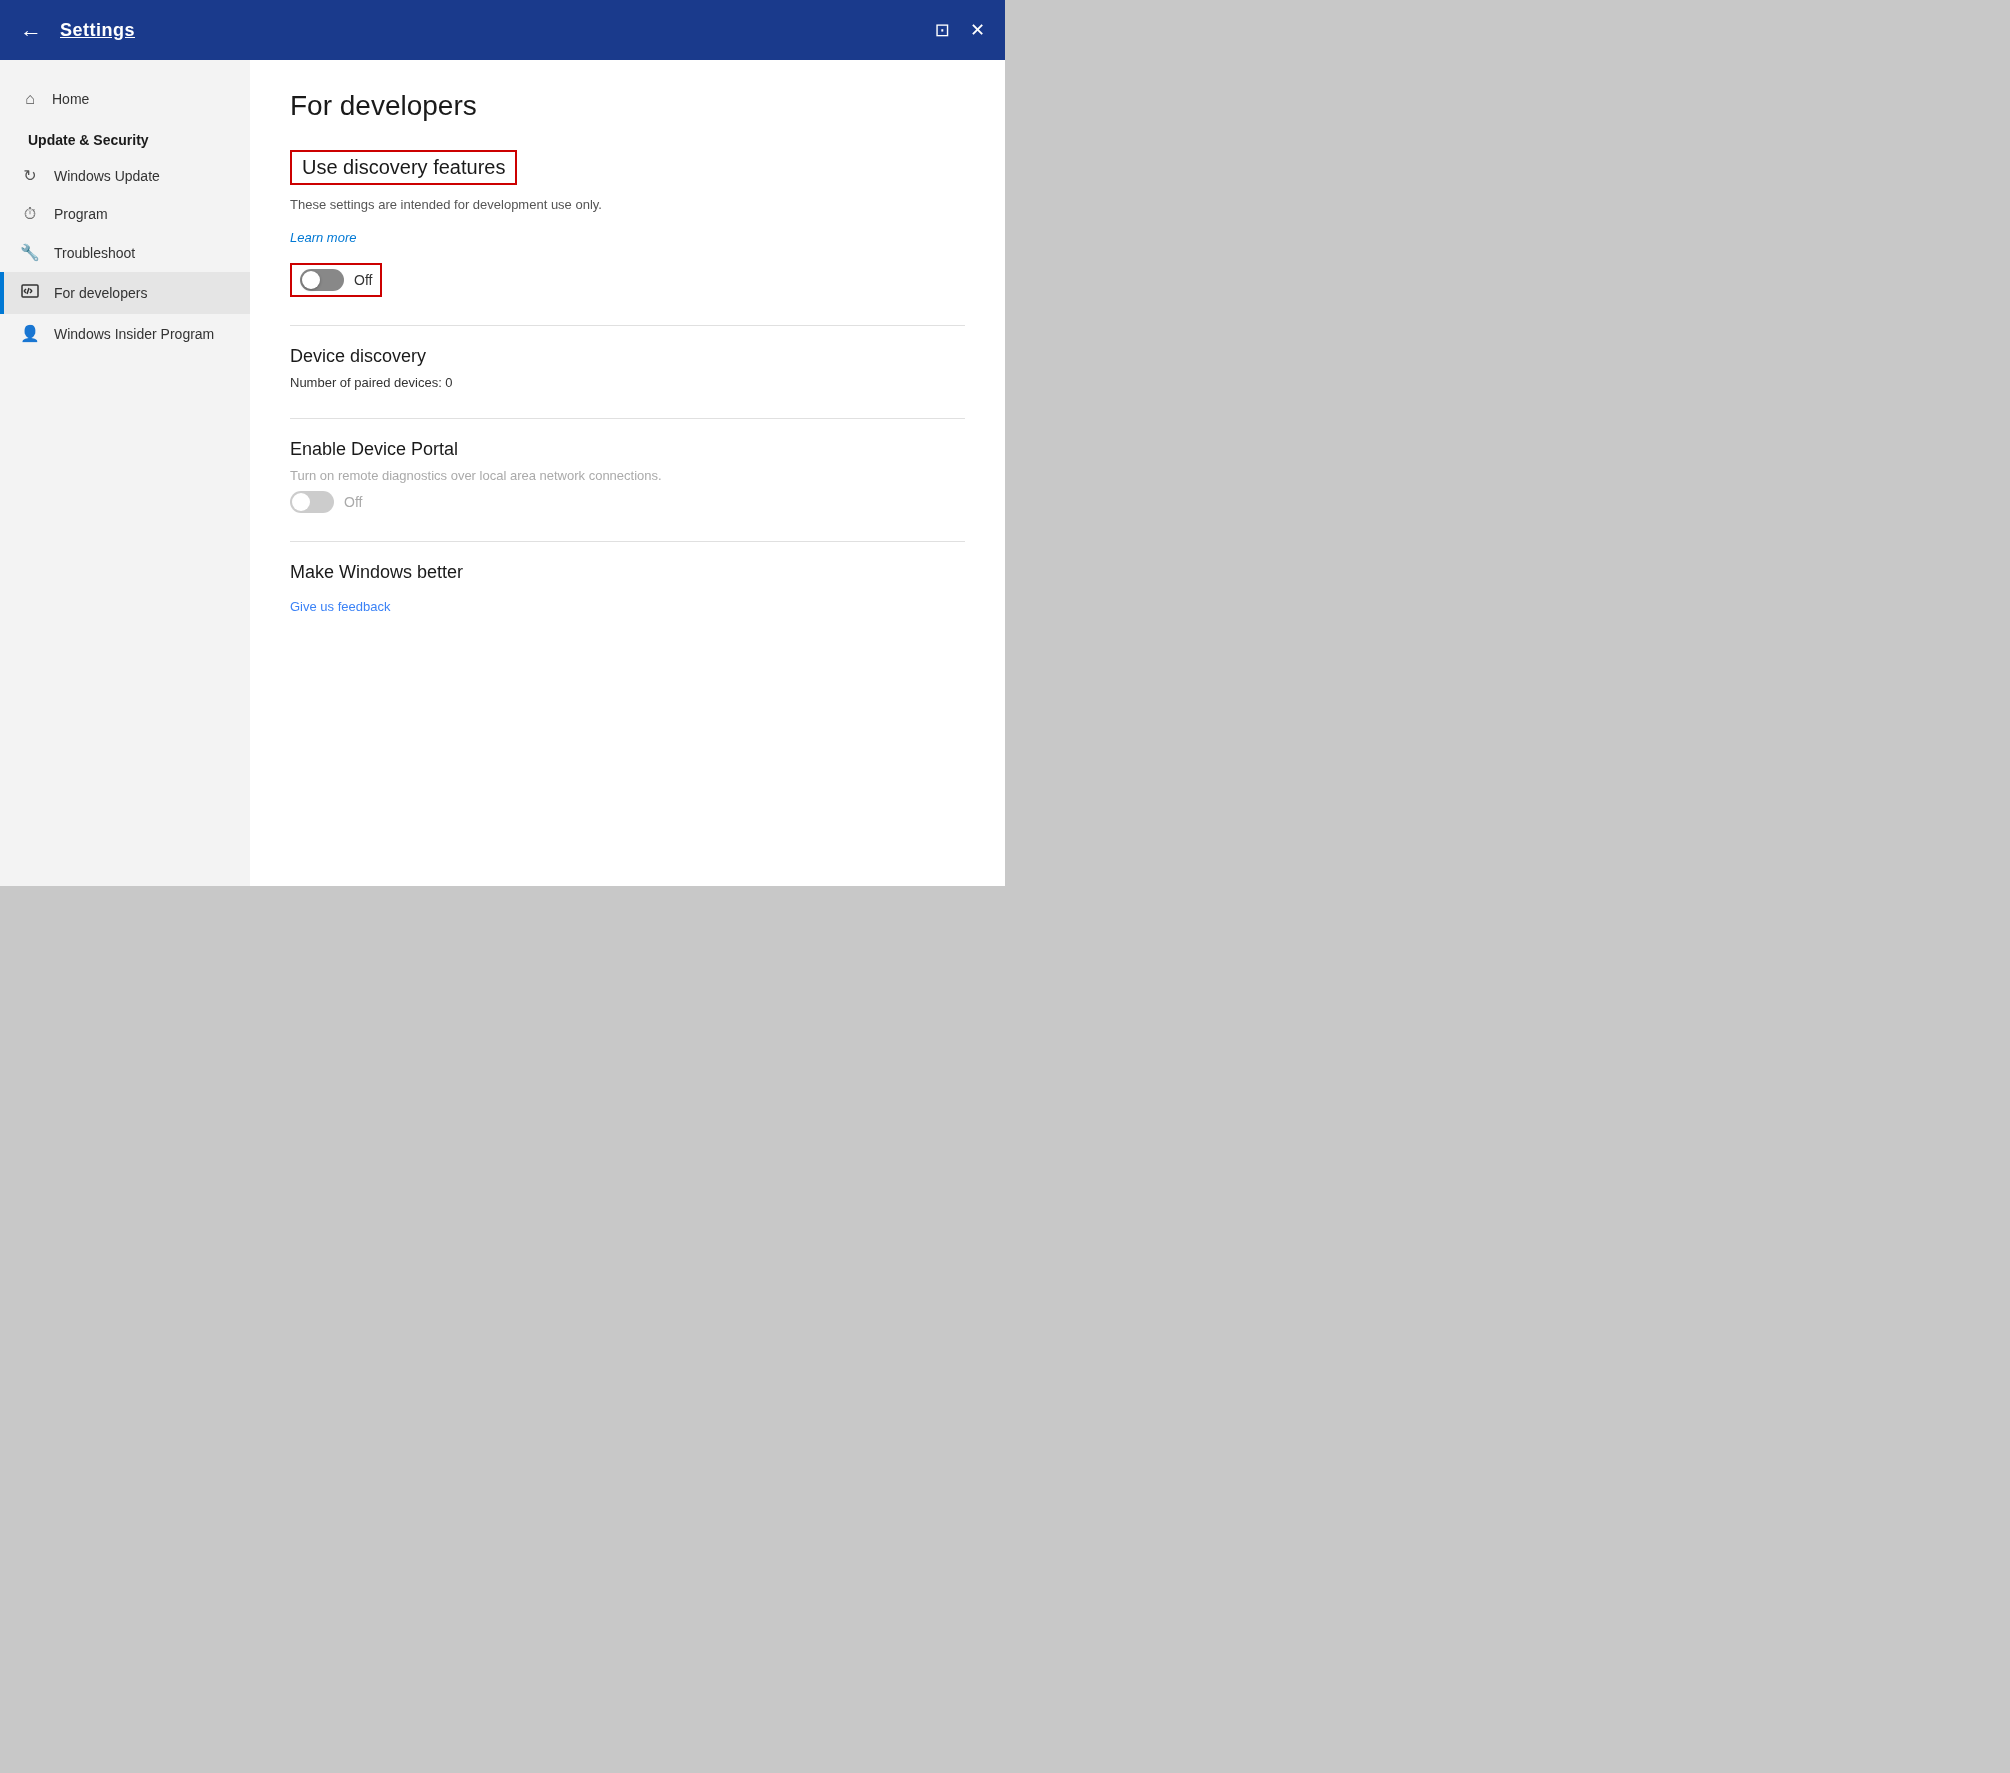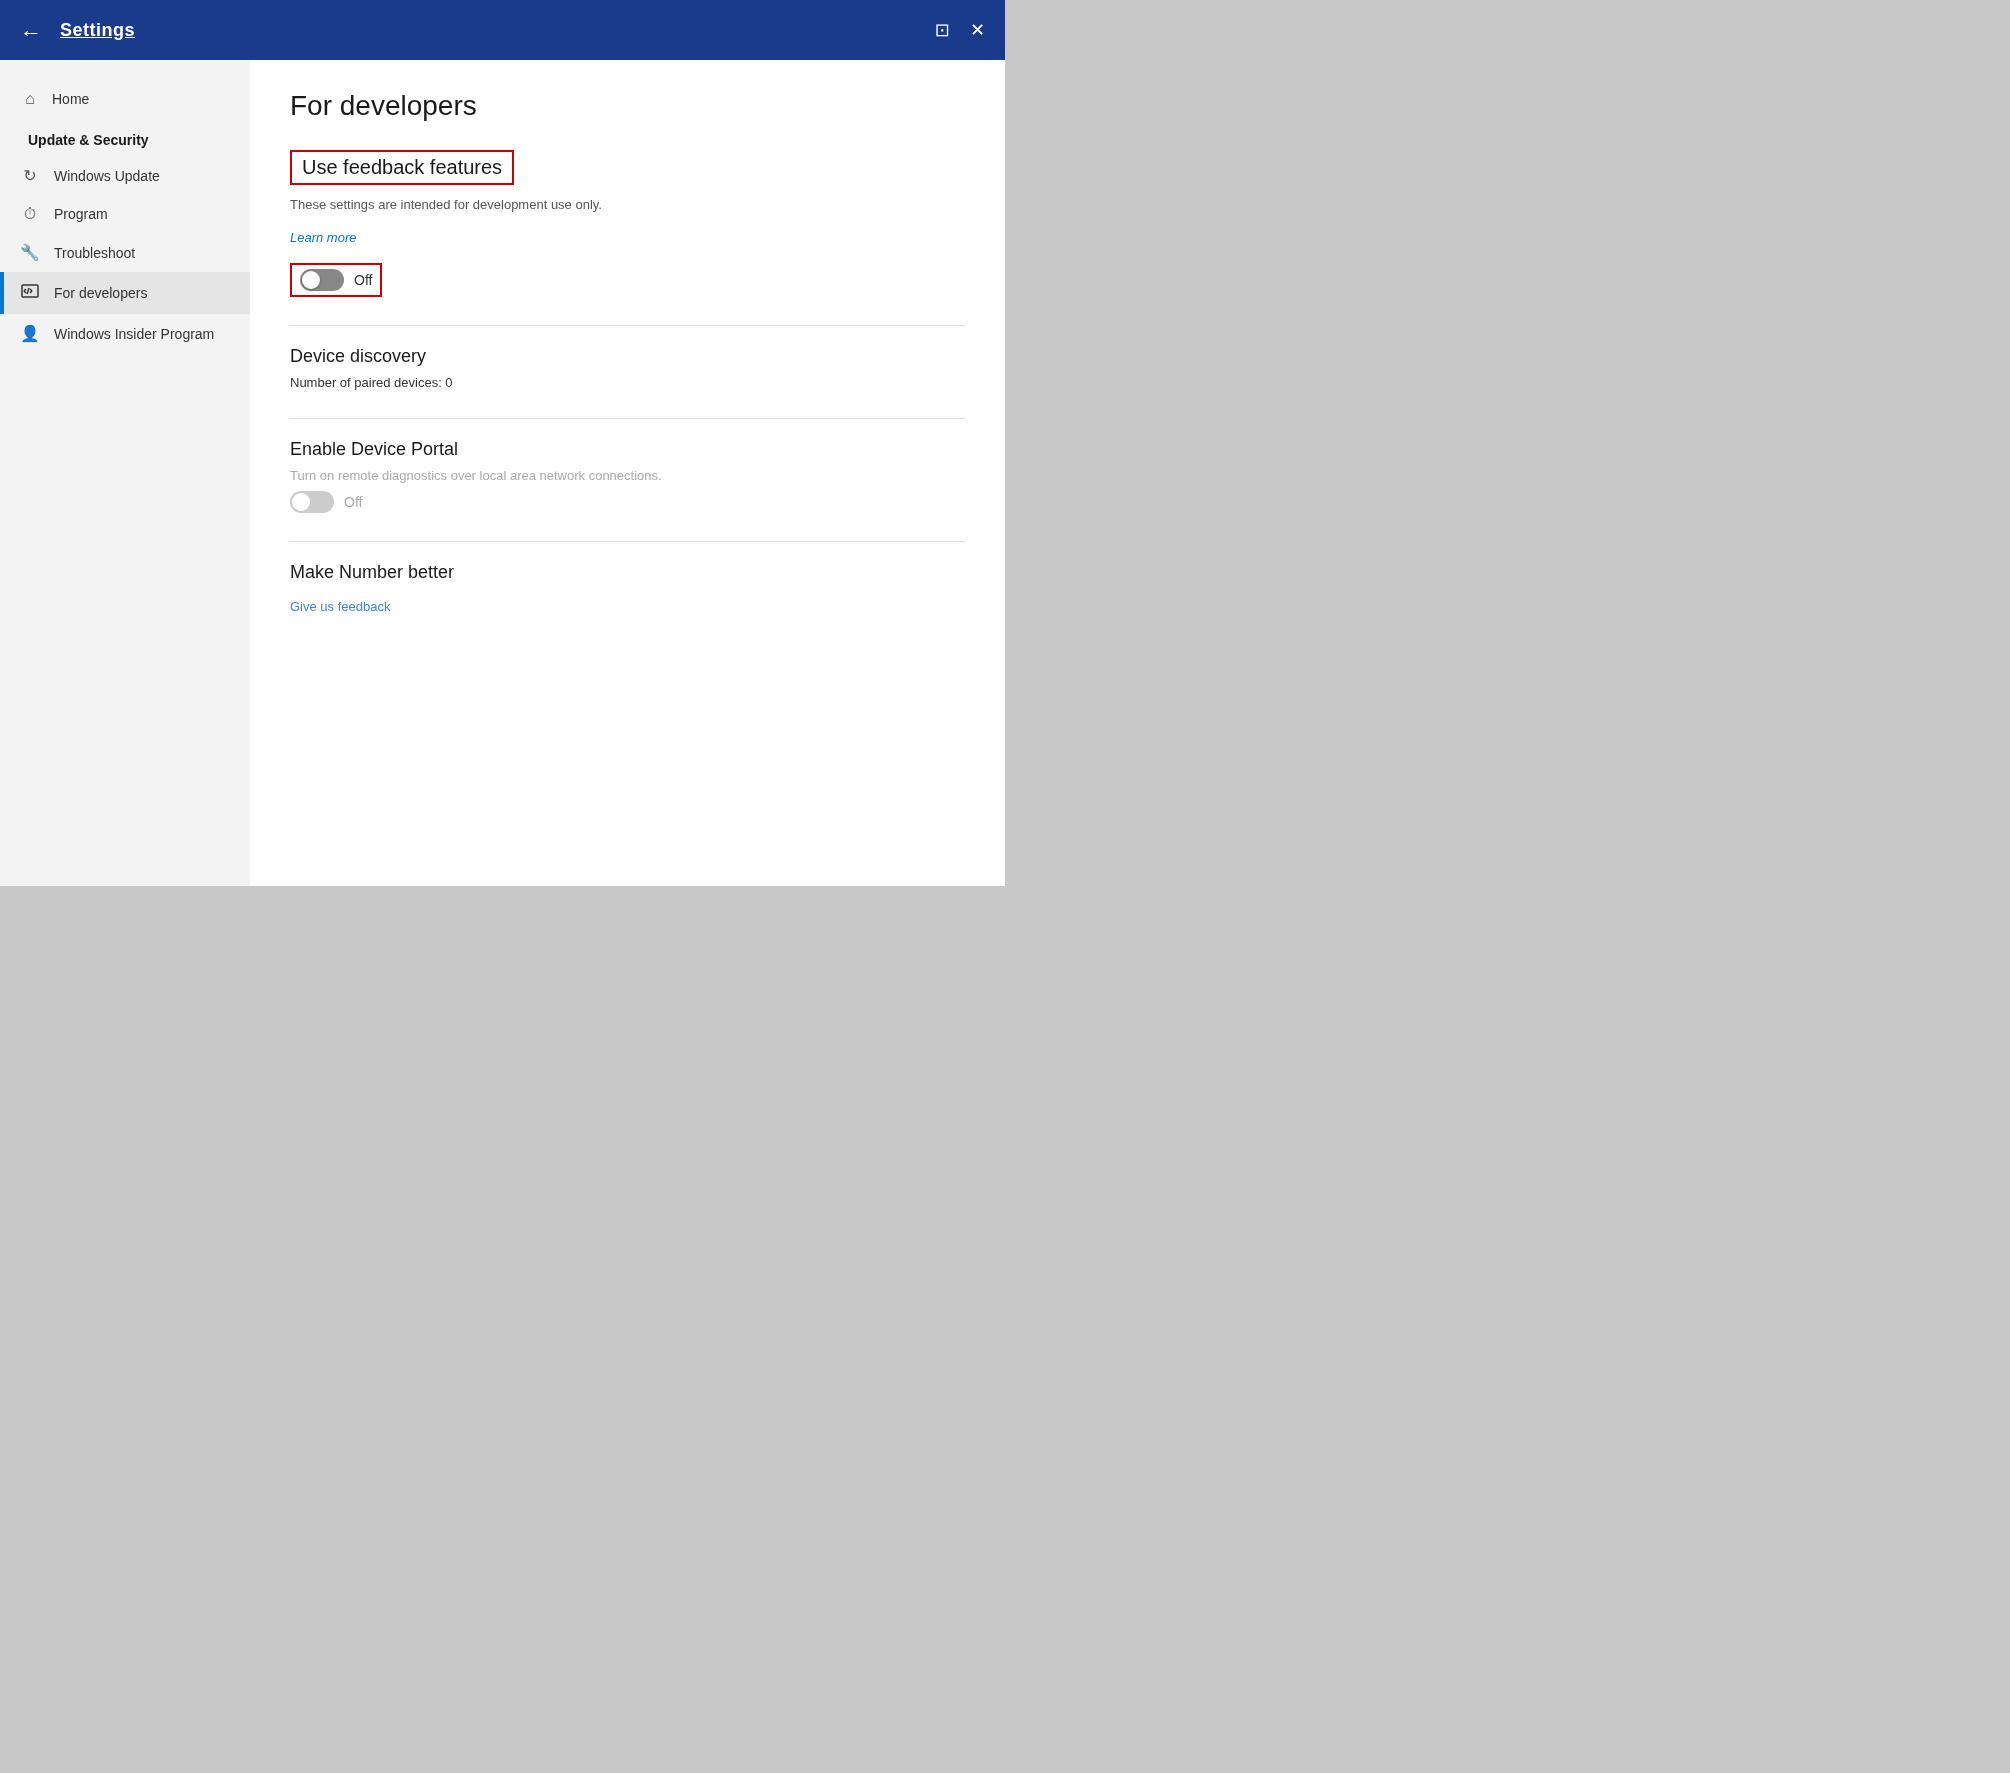--- a/index.html
+++ b/index.html
@@ -307,21 +307,21 @@
       <span class="sidebar-icon">👤</span>
       <span class="sidebar-item-label">Windows Insider Program</span>
     </div>
   </nav>
 
   <main class="content">
     <h1 class="page-title">For developers</h1>
 
     
     <div class="section-header-box">
-      <span class="section-title">Use feedback features</span>
+      <span class="section-title">Use discovery features</span>
     </div>
     <br>
     <p class="section-desc">These settings are intended for development use only.</p>
     <a class="learn-more-link">Learn more</a>
 
     
     <div class="toggle-row">
       <div class="toggle-box">
         <div class="toggle-switch">
           <div class="toggle-knob"></div>
@@ -345,17 +345,17 @@
       <div class="toggle-switch-disabled">
         <div class="toggle-knob-disabled"></div>
       </div>
       <span class="toggle-label-disabled">Off</span>
     </div>
 
     <hr class="divider">
 
     
     <div class="make-better-row">
-      <h2 class="section-title-plain">Make Number better</h2>
+      <h2 class="section-title-plain">Make Windows better</h2>
     </div>
     <a class="give-feedback-link">Give us feedback</a>
   </main>
 </div>
 
 </body></html>

